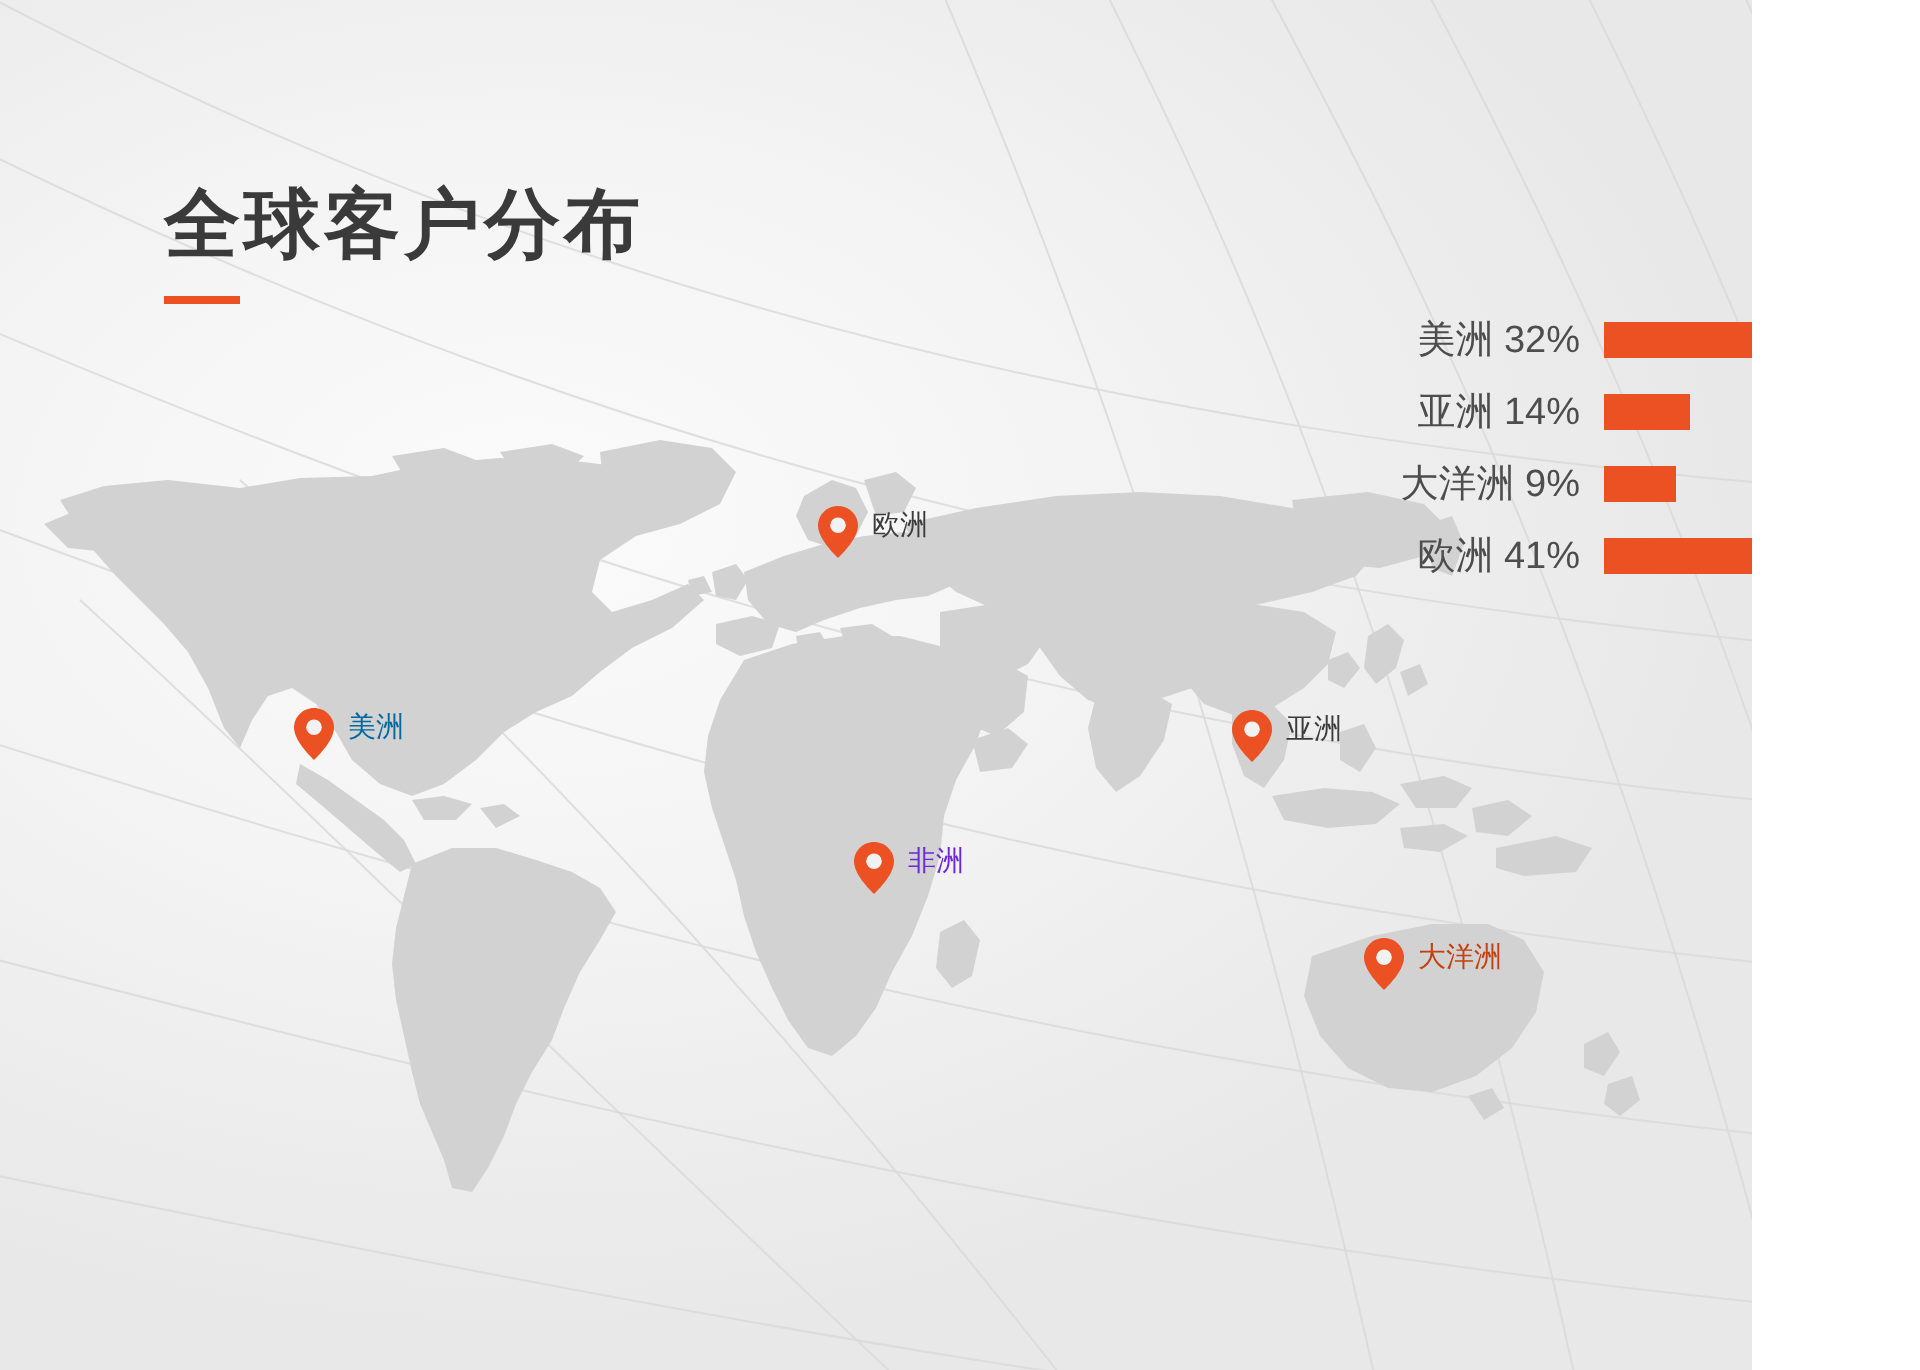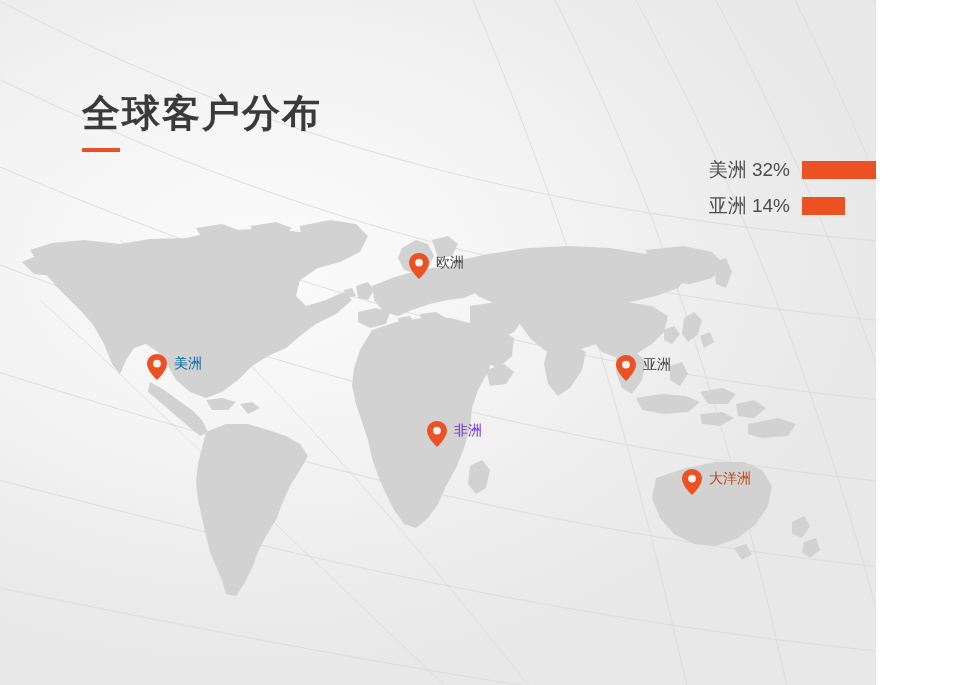--- a/index.html
+++ b/index.html
@@ -336,18 +336,30 @@
       </div>
     </div>
 
     <div class="chart-row">
       <div class="row-label">亚洲 14%</div>
       <div class="row-track">
         <div class="row-bar" style="width: 43px; background: rgb(235, 81, 34);"></div>
       </div>
     </div>
 
-
+    <div class="chart-row">
+      <div class="row-label">大洋洲 9%</div>
+      <div class="row-track">
+        <div class="row-bar" style="width: 36px; background: rgb(235, 81, 34);"></div>
+      </div>
+    </div>
+
+    <div class="chart-row">
+      <div class="row-label">欧洲 41%</div>
+      <div class="row-track">
+        <div class="row-bar" style="width: 100px; background: rgb(235, 81, 34);"></div>
+      </div>
+    </div>
 
 
   </div>
 
 </div>
 
 </body></html>

